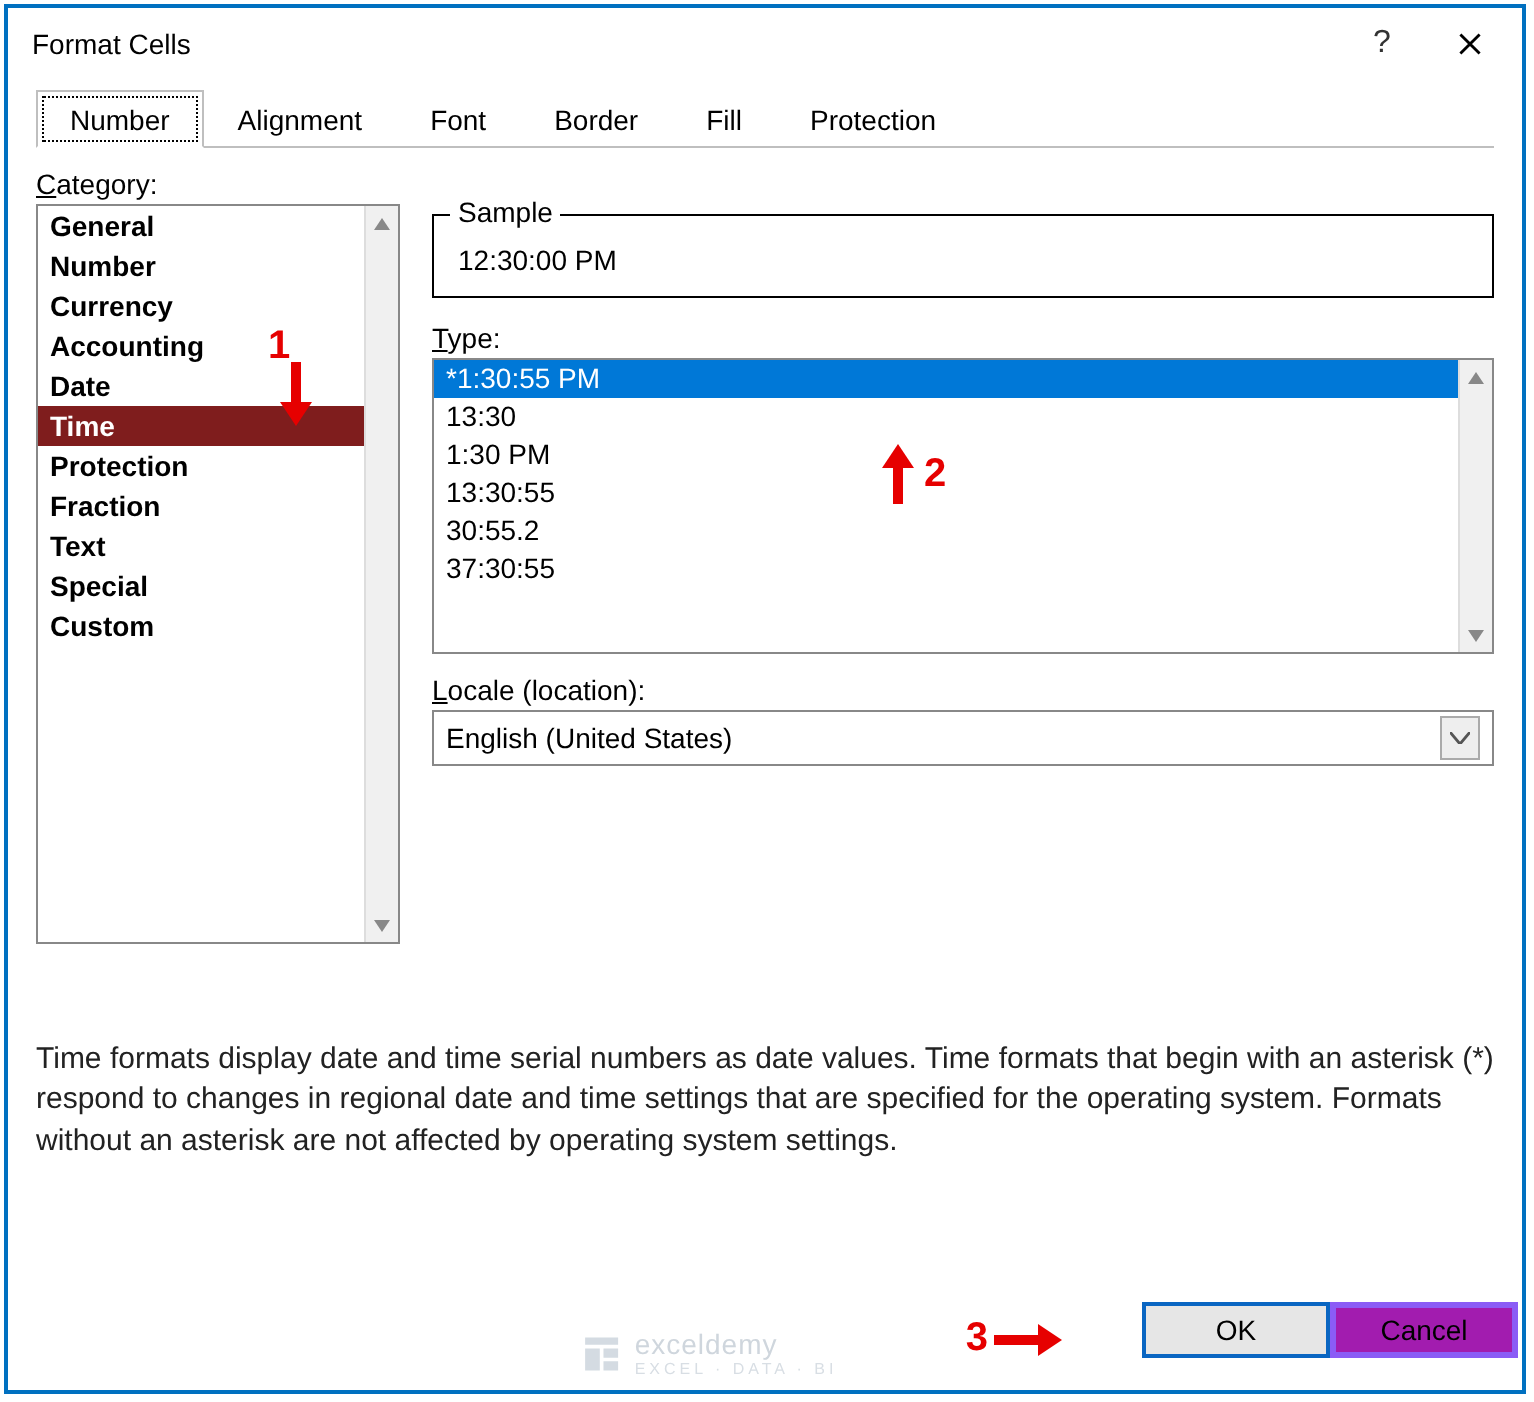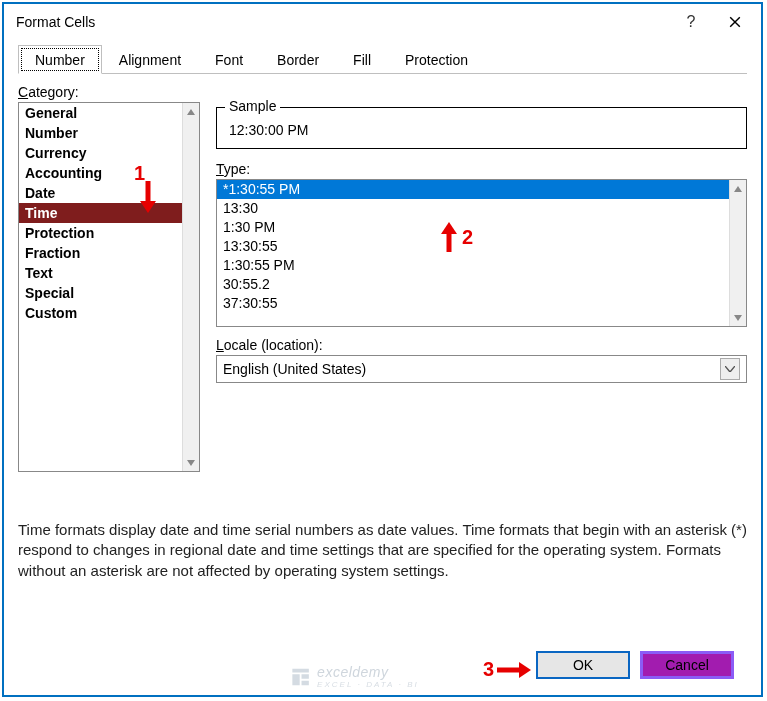--- a/index.html
+++ b/index.html
@@ -32,24 +32,24 @@
   .typeitems{ flex:1; overflow:hidden;}
   .ti { padding: 0px 6px; line-height: 19px; cursor:pointer;}
   .ti.sel { background: #0078d7; color: #fff;}
   .typebox .scroll .thumb{ width:100%; flex:0 0 44px; background:#c8c8c8; margin-top:0;}
   .typebox .scroll { }
   .typebox .scroll .track { flex:1; display:flex; flex-direction:column; }
   .combo { border: 1px solid #888; height: 28px; display:flex; align-items:center; padding:0 6px; margin-top:2px; background:#fff; }
   .combo .ctext{ flex:1;}
   .combo .cbtn{ width:20px; height:22px; border:1px solid #aaa; background:#eee; display:flex; align-items:center; justify-content:center;}
   .desc { margin-top: 48px; font-size: 15px; line-height: 1.35; color:#222;}
-  .footer { position:absolute; bottom: 16px; right: 27px; display:flex; gap:10px; align-items:center;padding-left:23px; }
+  .footer { position:absolute; bottom: 16px; right: 2px; display:flex; align-items:center;padding-left:23px; }
   .btn { width: 94px; height: 28px; border:3px solid #8b5cf6; background:#a21caf; display:flex; align-items:center; justify-content:center; cursor:pointer;}
   .btn.primary{ border:2px solid #0a66c2; background:#e6e6e6;}
-  .watermark { position:absolute; bottom: 6px; left:50%; transform:translateX(-72%); color:#cfd6dd; font-size:14px; letter-spacing:.5px; display:flex; align-items:center; gap:6px;font-style:italic;}
+  .watermark { position:absolute; bottom: 6px; left:50%; transform:translateX(-72%); color:#cfd6dd; font-size:14px; letter-spacing:.5px; display:flex; align-items:center; gap:6px;}
   .watermark .wm-sub{ font-size:8px; letter-spacing:2px; display:block; color:#d8dee4;}
   
   .ann { position:absolute; display:flex; align-items:center; gap:3px; font-family: Arial, sans-serif;}
   .ann .num{ color:#e60000; font-weight:bold; font-size:20px;}
   .ann svg { display:block;}
 </style>
 </head>
 <body>
 
 <div class="outer">
@@ -116,21 +116,20 @@
         </div>
 
         <div style="height:12px"></div>
         <span class="lbl"><span class="ul">T</span><span>ype:</span></span>
         <div class="typebox">
           <div class="typeitems">
             <div class="ti sel">*1:30:55 PM</div>
             <div class="ti">13:30</div>
             <div class="ti">1:30 PM</div>
             <div class="ti">13:30:55</div>
-            <div class="ti">1:30:55 PM</div>
             <div class="ti">30:55.2</div>
             <div class="ti">37:30:55</div>
           </div>
           <div class="scroll">
             <div class="arr">
                   <svg width="8" height="6">
                     <path d="M4 0 L8 6 L0 6 Z" fill="#888"></path>
                   </svg>
                 </div>
             <div class="track">

